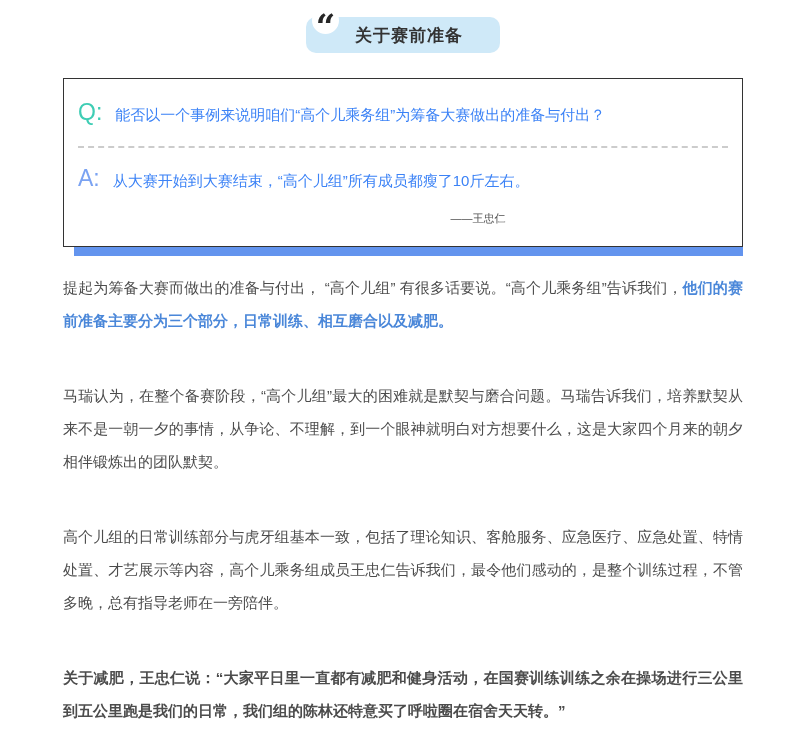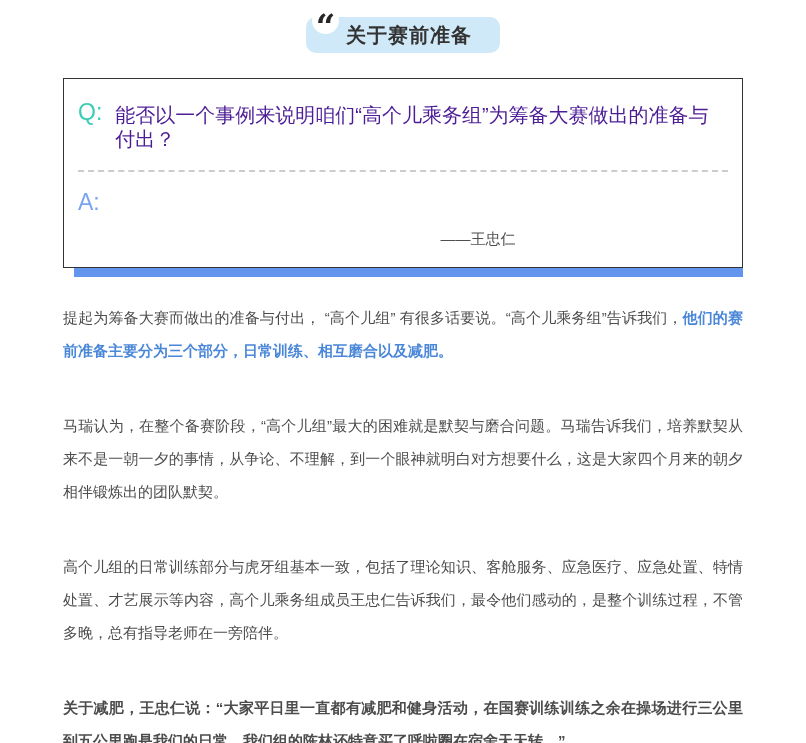--- a/index.html
+++ b/index.html
@@ -20,21 +20,21 @@
     background: #cfe9f8;
     border-radius: 10px;
     min-width: 194px;
     height: 36px;
     display: flex;
     align-items: center;
     justify-content: center;
     padding: 0 28px 0 40px;
   }
   .title-text {
-    font-size: 20px;
+    font-size: 17px;
     font-weight: bold;
     color: #333333;
     letter-spacing: 1px;
   }
   .quote-circle {
     position: absolute;
     top: -10px;
     left: 6px;
     width: 27px;
     height: 27px;
@@ -64,47 +64,47 @@
   .qa-label {
     font-size: 23px;
     line-height: 24px;
     font-weight: 400;
     flex: 0 0 auto;
     margin-right: 13px;
   }
   .q-label { color: #3ecdb4; }
   .a-label { color: #7ba3f2; }
   .qa-text {
-    font-size: 20px;
+    font-size: 15px;
     line-height: 24px;
-    color: #4c1d95;
+    color: #3b82f6;
     padding-top: 3px;
   }
   .divider {
     border-top: 2px dashed #cccccc;
     margin: 19px 0 18px 0;
   }
   .attribution {
-    font-size: 15px;
+    font-size: 11px;
     color: #4f4f4f;
     text-align: center;
     padding-left: 150px;
     margin-top: 14px;
     line-height: 22px;
   }
 
   
   .accent-bar {
     height: 9px;
     background: #6394ee;
     margin-left: 11px;
   }
 
   
-  .article { margin-top: 24px; }
+  .article { margin-top: 15px; }
   .article p {
     font-size: 15px;
     line-height: 33px;
     color: #4c4c4c;
     margin-bottom: 42px;
     text-align: justify;
   }
   .article p:last-child { margin-bottom: 24px; font-weight: bold; }
   .hl {
     color: #4a87d9;
@@ -128,20 +128,21 @@
   <div class="content-col">
 
     <div class="qa-card">
       <div class="qa-row">
         <span class="qa-label q-label">Q:</span>
         <p class="qa-text">能否以一个事例来说明咱们“高个儿乘务组”为筹备大赛做出的准备与付出？</p>
       </div>
       <div class="divider"></div>
       <div class="qa-row">
         <span class="qa-label a-label">A:</span>
+        <p class="qa-text">从大赛开始到大赛结束，“高个儿组”所有成员都瘦了10斤左右。</p>
       </div>
       <div class="attribution">——王忠仁</div>
     </div>
 
     <div class="accent-bar"></div>
 
     <div class="article">
       <p><span>提起为筹备大赛而做出的准备与付出， “高个儿组” 有很多话要说。“高个儿乘务组”告诉我们，</span><span class="hl">他们的赛前准备主要分为三个部分，日常训练、相互磨合以及减肥。</span></p>
       <p>马瑞认为，在整个备赛阶段，“高个儿组”最大的困难就是默契与磨合问题。马瑞告诉我们，培养默契从来不是一朝一夕的事情，从争论、不理解，到一个眼神就明白对方想要什么，这是大家四个月来的朝夕相伴锻炼出的团队默契。</p>
       <p>高个儿组的日常训练部分与虎牙组基本一致，包括了理论知识、客舱服务、应急医疗、应急处置、特情处置、才艺展示等内容，高个儿乘务组成员王忠仁告诉我们，最令他们感动的，是整个训练过程，不管多晚，总有指导老师在一旁陪伴。</p>

